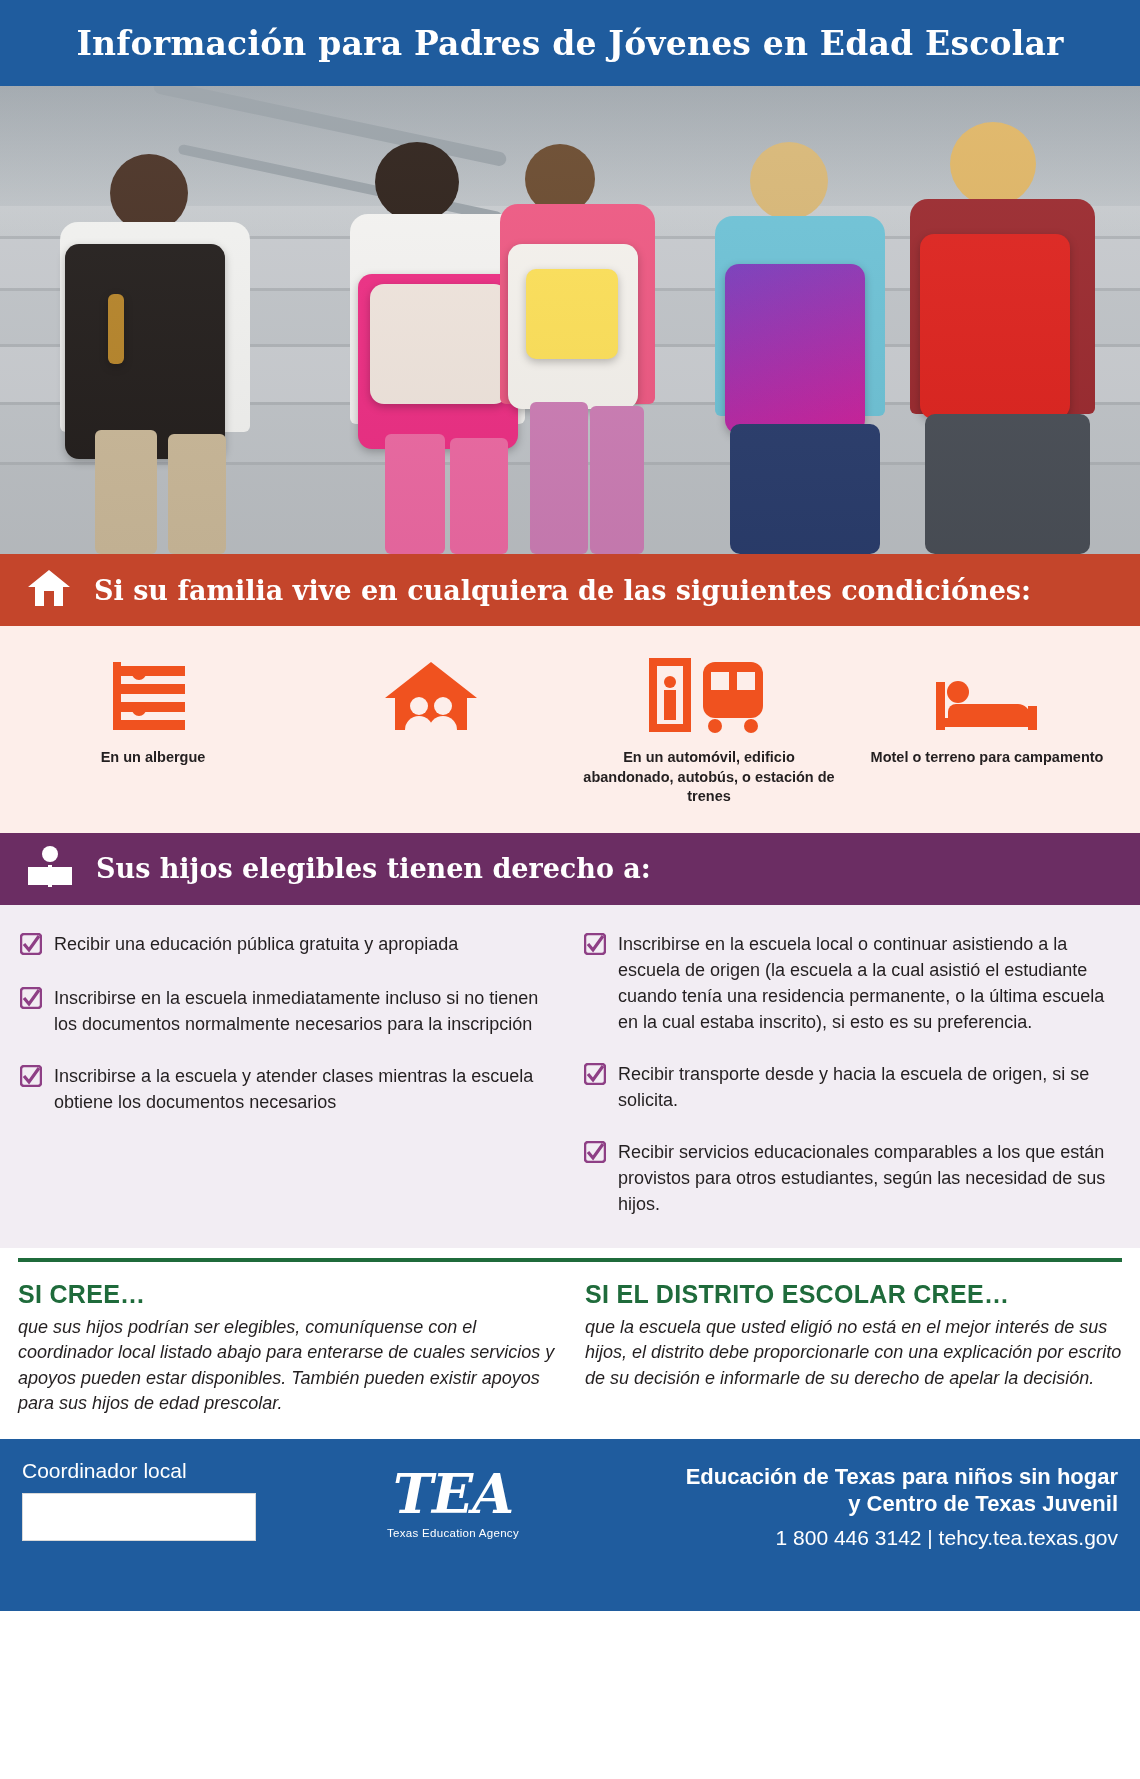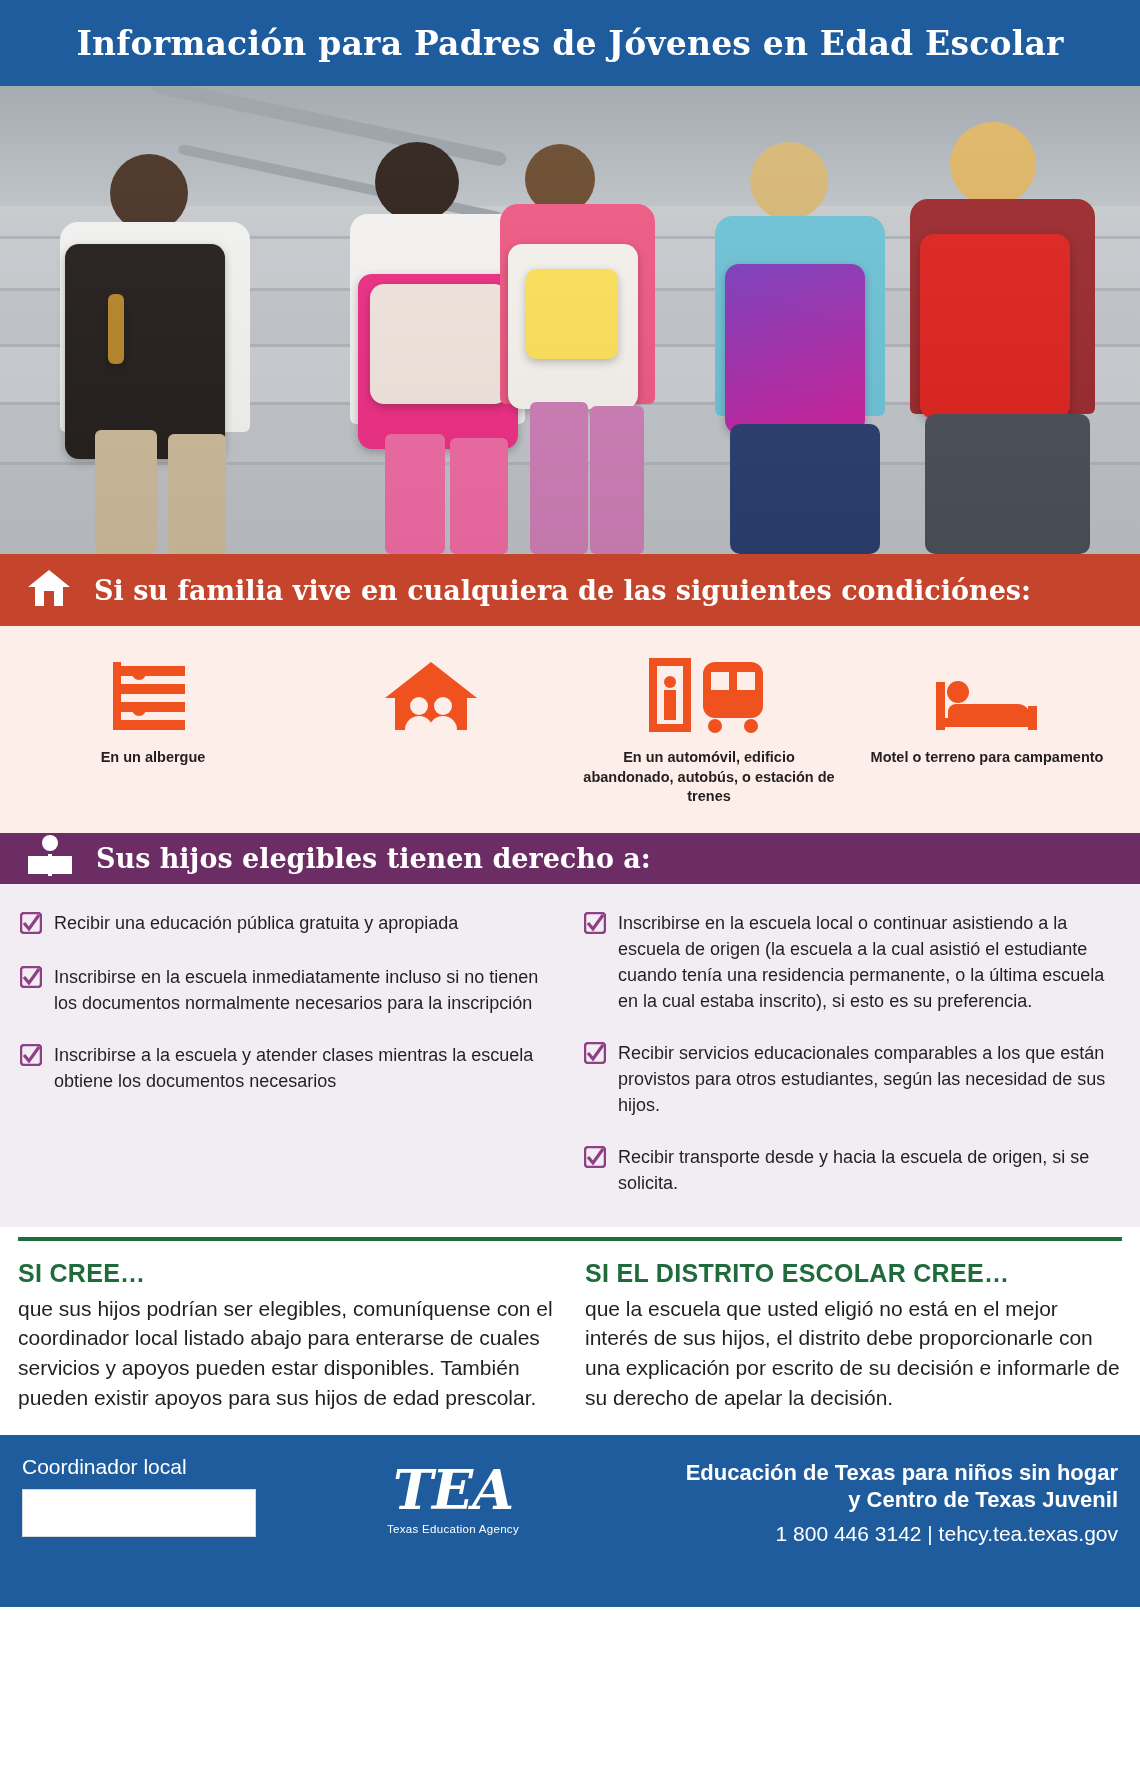--- a/index.html
+++ b/index.html
@@ -92,21 +92,21 @@
   .cond-label{
     font-size:14.5px;
     font-weight:bold;
     line-height:1.35;
     color:#231f20;
   }
 
   
   .rights-head{
     background:#6b2d63;
-    height:51px;
+    height:72px;
     display:flex;
     align-items:center;
     padding-left:26px;
     gap:22px;
   }
   .rights-head .title{
     color:#fff;
     font-family:"DejaVu Serif", serif;
     font-weight:bold;
     font-size:27px;
@@ -142,22 +142,23 @@
   .notes-cols{display:flex;gap:30px;}
   .note-col{flex:1;}
   .note-title{
     color:#1f6b3b;
     font-weight:bold;
     font-size:25px;
     letter-spacing:.3px;
     margin-bottom:6px;
   }
   .note-text{
-    font-size:21px;
+    font-size:18px;
     line-height:1.42;
+    font-style:italic;
   }
 
   
   .footer{
     background:#1f5c9e;
     padding:20px 22px 26px 22px;
     display:flex;
     align-items:flex-start;
     color:#fff;
     min-height:126px;
@@ -399,30 +400,30 @@
         </span>
         <span class="right-text">Inscribirse en la escuela local o continuar asistiendo a la escuela de origen (la escuela a la cual asistió el estudiante cuando tenía una residencia permanente, o la última escuela en la cual estaba inscrito), si esto es su preferencia.</span>
       </div>
       <div class="right-item">
         <span class="check">
           <svg width="22" height="22" viewBox="0 0 22 22">
               <rect x="1" y="1" width="20" height="20" rx="3" fill="none" stroke="#8e3f85" stroke-width="2.5"></rect>
               <path d="M4 11 L9 17 L19 3" fill="none" stroke="#8e3f85" stroke-width="3.2"></path>
             </svg>
         </span>
+        <span class="right-text">Recibir transporte desde y hacia la escuela de origen, si se solicita.</span>
+      </div>
+      <div class="right-item">
+        <span class="check">
+          <svg width="22" height="22" viewBox="0 0 22 22">
+              <rect x="1" y="1" width="20" height="20" rx="3" fill="none" stroke="#8e3f85" stroke-width="2.5"></rect>
+              <path d="M4 11 L9 17 L19 3" fill="none" stroke="#8e3f85" stroke-width="3.2"></path>
+            </svg>
+        </span>
         <span class="right-text">Recibir servicios educacionales comparables a los que están provistos para otros estudiantes, según las necesidad de sus hijos.</span>
-      </div>
-      <div class="right-item">
-        <span class="check">
-          <svg width="22" height="22" viewBox="0 0 22 22">
-              <rect x="1" y="1" width="20" height="20" rx="3" fill="none" stroke="#8e3f85" stroke-width="2.5"></rect>
-              <path d="M4 11 L9 17 L19 3" fill="none" stroke="#8e3f85" stroke-width="3.2"></path>
-            </svg>
-        </span>
-        <span class="right-text">Recibir transporte desde y hacia la escuela de origen, si se solicita.</span>
       </div>
     </div>
   </div>
 
   <div class="notes">
     <div class="notes-rule"></div>
     <div class="notes-cols">
       <div class="note-col">
         <div class="note-title">SI CREE…</div>
         <div class="note-text">que sus hijos podrían ser elegibles, comuníquense con el coordinador local listado abajo para enterarse de cuales servicios y apoyos pueden estar disponibles. También pueden existir apoyos para sus hijos de edad prescolar.</div>

